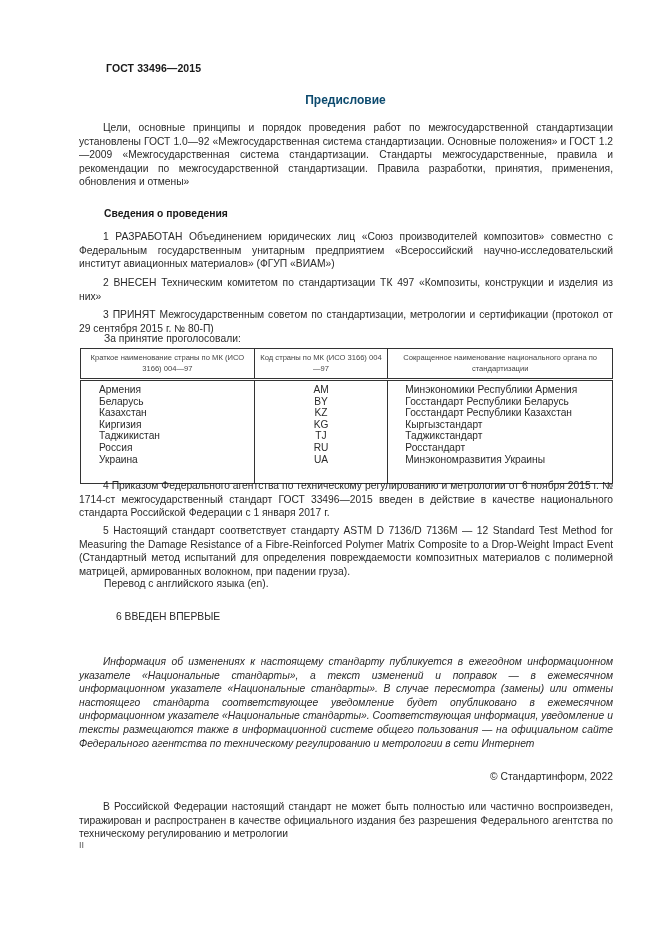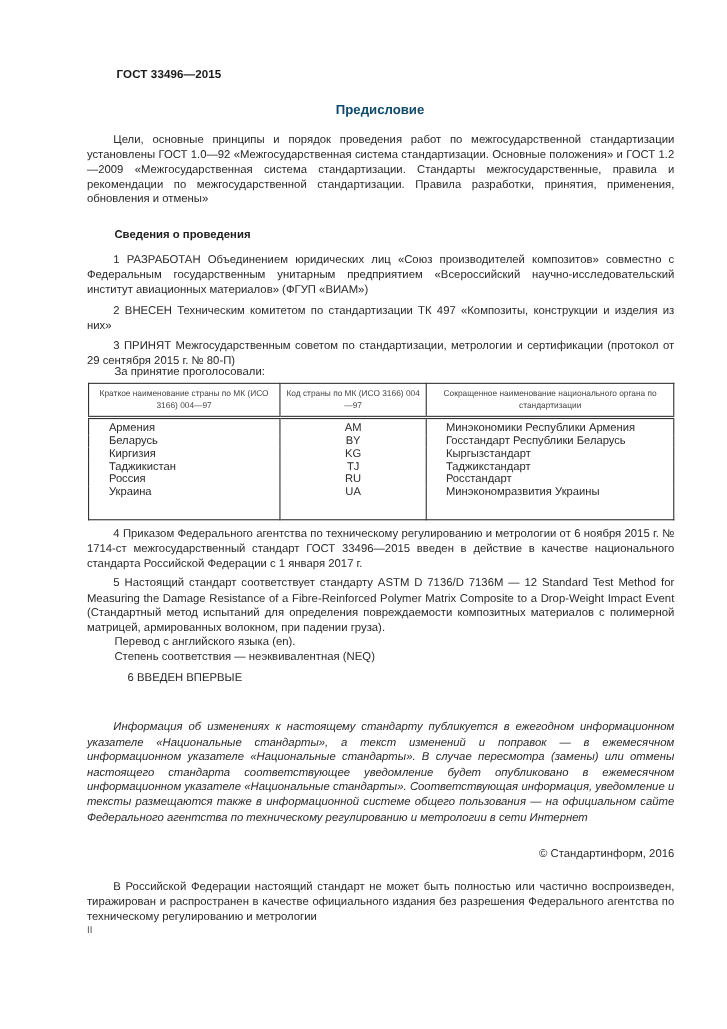--- a/index.html
+++ b/index.html
@@ -150,20 +150,25 @@
         <td class="c1">Армения</td>
         <td class="c2">AM</td>
         <td class="c3">Минэкономики Республики Армения</td>
       </tr>
       <tr>
         <td class="c1">Беларусь</td>
         <td class="c2">BY</td>
         <td class="c3">Госстандарт Республики Беларусь</td>
       </tr>
       <tr>
+        <td class="c1">Казахстан</td>
+        <td class="c2">KZ</td>
+        <td class="c3">Госстандарт Республики Казахстан</td>
+      </tr>
+      <tr>
         <td class="c1">Киргизия</td>
         <td class="c2">KG</td>
         <td class="c3">Кыргызстандарт</td>
       </tr>
       <tr>
         <td class="c1">Таджикистан</td>
         <td class="c2">TJ</td>
         <td class="c3">Таджикстандарт</td>
       </tr>
       <tr>
@@ -178,25 +183,24 @@
       </tr>
     </tbody>
   </table>
 
   <div class="para indent" style="top:479px;">4 Приказом Федерального агентства по техническому регулированию и метрологии от 6 ноября 2015 г. № 1714-ст межгосударственный стандарт ГОСТ 33496—2015 введен в действие в качестве национального стандарта Российской Федерации с 1 января 2017 г.</div>
 
   <div class="para indent" style="top:524px;">5 Настоящий стандарт соответствует стандарту ASTM D 7136/D 7136M — 12 Standard Test Method for Measuring the Damage Resistance of a Fibre-Reinforced Polymer Matrix Composite to a Drop-Weight Impact Event (Стандартный метод испытаний для определения повреждаемости композитных материалов с полимерной матрицей, армированных волокном, при падении груза).</div>
 
   <div class="line" style="top:578px;">Перевод с английского языка (en).</div>
 
-  <div class="line" style="top:592px;">Степень соответствия — неэквивалентная (NEQ)</div>
 
   <div class="line" style="top:611px;padding-left:12px;">6 ВВЕДЕН ВПЕРВЫЕ</div>
 
   <div class="para indent italic" style="top:655px;">Информация об изменениях к настоящему стандарту публикуется в ежегодном информационном указателе «Национальные стандарты», а текст изменений и поправок — в ежемесячном информационном указателе «Национальные стандарты». В случае пересмотра (замены) или отмены настоящего стандарта соответствующее уведомление будет опубликовано в ежемесячном информационном указателе «Национальные стандарты». Соответствующая информация, уведомление и тексты размещаются также в информационной системе общего пользования — на официальном сайте Федерального агентства по техническому регулированию и метрологии в сети Интернет</div>
 
-  <div class="copyright">© Стандартинформ, 2016</div>
+  <div class="copyright">© Стандартинформ, 2022</div>
 
   <div class="para indent" style="top:800px;">В Российской Федерации настоящий стандарт не может быть полностью или частично воспроизведен, тиражирован и распространен в качестве официального издания без разрешения Федерального агентства по техническому регулированию и метрологии</div>
 
   <div class="page-number">II</div>
 
 </div>
 
 </body></html>

